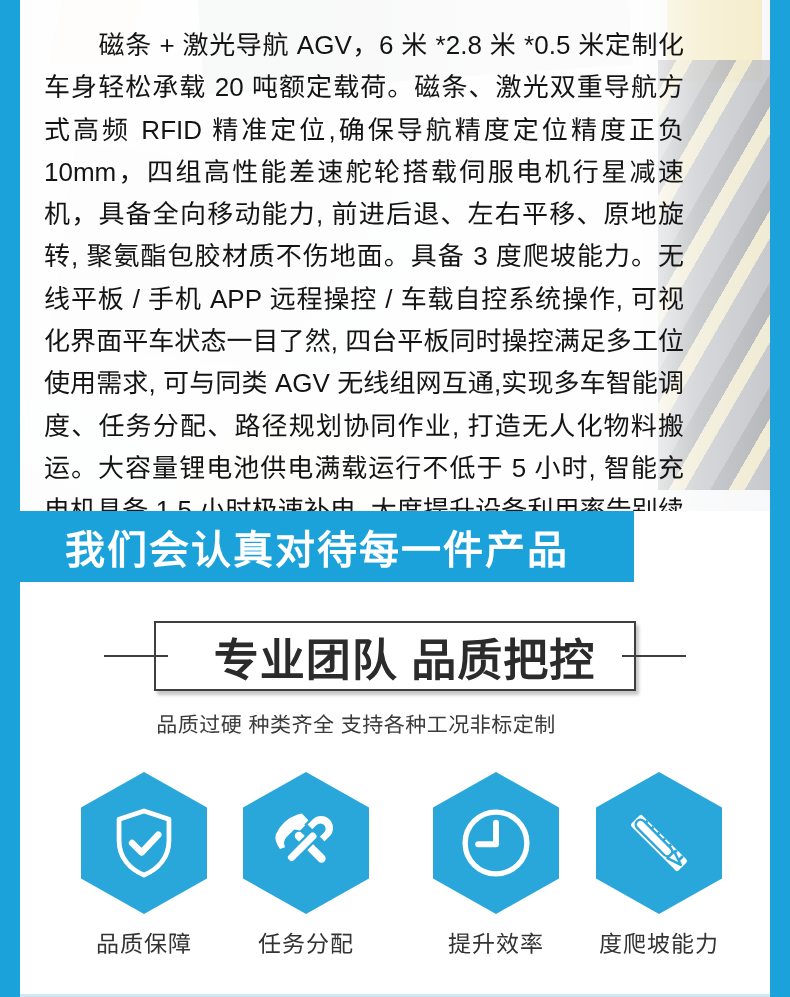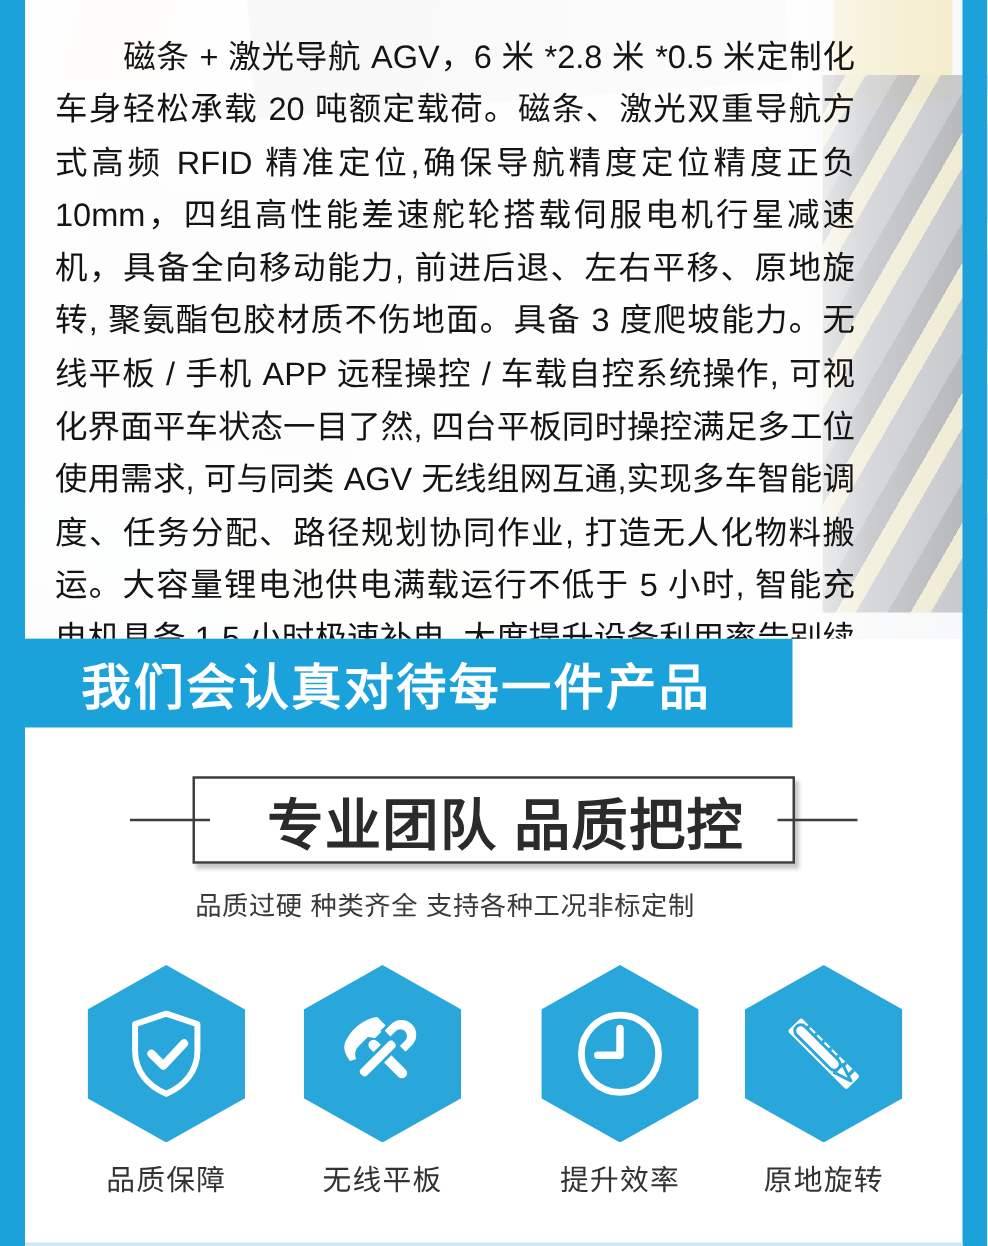--- a/index.html
+++ b/index.html
@@ -46,21 +46,21 @@
   .heading-box h2{font-size:45px;font-weight:800;letter-spacing:1px;color:var(--heading-text);white-space:nowrap;}
   .h-line{position:absolute;top:655px;height:2px;background:#3f3f3f;z-index:3;}
   .h-line-left{left:104px;width:64px;}
   .h-line-right{left:622px;width:64px;}
   .subtitle{position:absolute;top:708px;left:0;width:712px;text-align:center;
     font-size:21px;color:#3a3a3a;letter-spacing:.5px;}
 
   
   .features{position:absolute;top:772px;left:0;width:790px;height:190px;}
   .feature{position:absolute;width:176px;text-align:center;}
-  .feature-1{left:45px;} .feature-2{left:218px;} .feature-3{left:408px;} .feature-4{left:571px;}
+  .feature-1{left:56px;} .feature-2{left:218px;} .feature-3{left:408px;} .feature-4{left:571px;}
   .hex{width:126px;height:142px;margin:0 auto;background:var(--hexagon-blue);
     clip-path:polygon(50% 0,100% 25%,100% 75%,50% 100%,0 75%,0 25%);
     display:flex;align-items:center;justify-content:center;}
   .hex svg{width:76px;height:76px;display:block;}
   .feature-label{margin-top:11px;font-size:23px;color:#333333;letter-spacing:1px;}
   .blue-stroke{stroke:var(--hexagon-blue);}
 
   
   .strip{position:absolute;top:0;bottom:0;width:20px;background:var(--primary-blue);z-index:6;}
   .strip-left{left:0;} .strip-right{right:0;}
@@ -116,21 +116,21 @@
             <rect x="28.5" y="20" width="7" height="34" rx="3.5"></rect>
             <path d="M19 9 q13 -5 25 1 l3 2 v9 h-11 l-3 -4 h-9 q-5 0 -7 5 l-4 -2 q1 -8 6 -11 z"></path>
           </g>
 
           <g transform="rotate(45 32 32)">
             <rect x="28" y="20" width="8" height="33" rx="3.5" fill="#ffffff" class="blue-stroke" stroke-width="2"></rect>
             <path d="M21 14 a11 11 0 0 1 22 0 v7 h-7.5 v-6 a3.5 3.5 0 0 0 -7 0 v6 H21 z" fill="#ffffff" class="blue-stroke" stroke-width="2"></path>
           </g>
         </svg>
       </div>
-      <div class="feature-label">无线平板</div>
+      <div class="feature-label">任务分配</div>
     </div>
 
     <div class="feature feature-3">
       <div class="hex">
         <svg viewBox="0 0 64 64" aria-hidden="true">
           <circle cx="32" cy="32" r="26" fill="none" stroke="#ffffff" stroke-width="4.5"></circle>
           <path d="M32 33 V15 M32 33 H17" fill="none" stroke="#ffffff" stroke-width="5" stroke-linecap="round"></path>
         </svg>
       </div>
       <div class="feature-label">提升效率</div>
@@ -144,21 +144,21 @@
             <rect x="4" y="25.5" width="56" height="13" rx="2" fill="#ffffff"></rect>
             <path d="M12 25.5v5 M19 25.5v5 M26 25.5v5 M33 25.5v5 M40 25.5v5 M47 25.5v5 M54 25.5v5" fill="none" class="blue-stroke" stroke-width="2.2"></path>
           </g>
 
           <g transform="rotate(-45 32 32)">
             <rect x="28" y="6" width="8" height="40" rx="4" fill="#ffffff" class="blue-stroke" stroke-width="2"></rect>
             <path d="M28 46 h8 l-4 12 z" fill="#ffffff" class="blue-stroke" stroke-width="2" stroke-linejoin="round"></path>
           </g>
         </svg>
       </div>
-      <div class="feature-label">原地旋转</div>
+      <div class="feature-label">度爬坡能力</div>
     </div>
 
   </div>
 
   <div class="strip strip-left"></div>
   <div class="strip strip-right"></div>
   <div class="bottom-strip"></div>
 
 </div>
 

